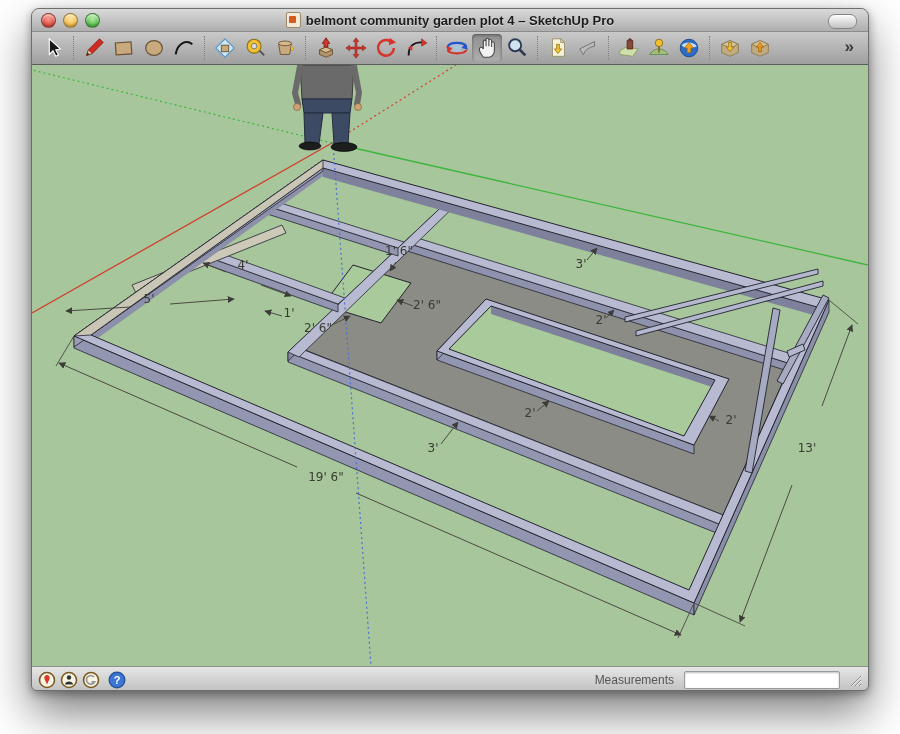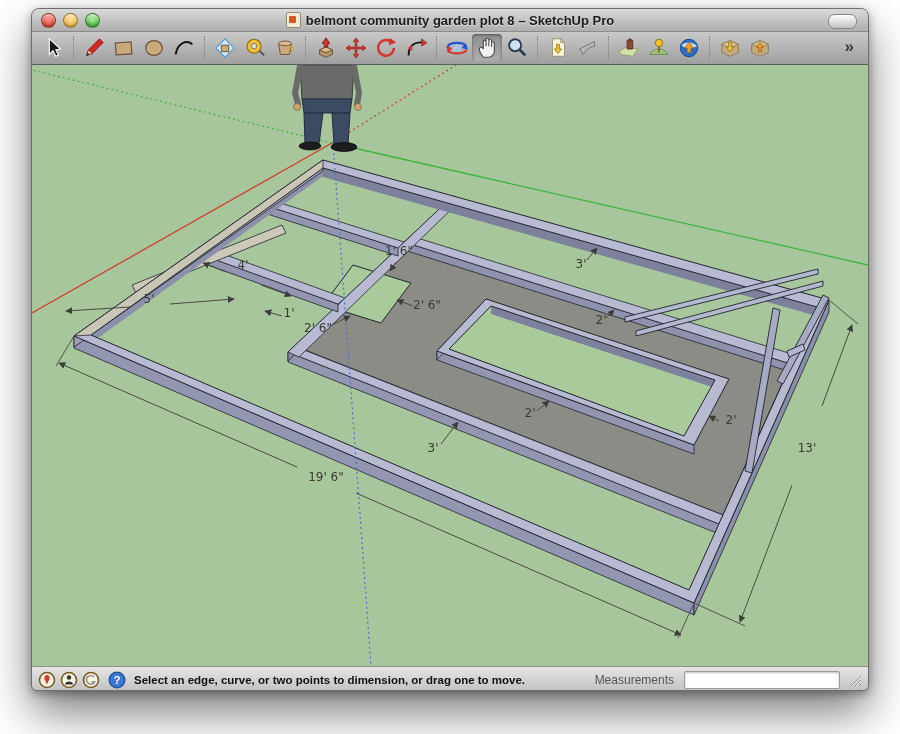--- a/index.html
+++ b/index.html
@@ -45,21 +45,21 @@
 <div class="window">
 
   <div class="titlebar">
     <div class="lights">
       <div class="light red"></div>
       <div class="light yellow"></div>
       <div class="light green"></div>
     </div>
     <div class="title">
       <span class="doc-icon"></span>
-      <span>belmont community garden plot 8 – SketchUp Pro</span>
+      <span>belmont community garden plot 4 – SketchUp Pro</span>
     </div>
     <div class="capsule"></div>
   </div>
 
   <div class="toolbar">
     <div class="tool">
       <svg width="24" height="24" viewBox="0 0 26 26">
           <path d="M9,3 L9,20 L13,16 L16,22 L19,20.5 L16,15 L21,14 Z" fill="#161616" stroke="#fff" stroke-width="1.2"></path>
         </svg>
     </div>
@@ -350,21 +350,20 @@
         <path d="M5,13.5 C5,9.5 13,9.5 13,13.5 Z" fill="#333"></path>
       </svg>
     <svg width="18" height="18" viewBox="0 0 18 18">
         <circle cx="9" cy="9" r="7.5" fill="#f8f4e4" stroke="#7a5a20" stroke-width="1.6"></circle>
         <path d="M12,6 A4.3,4.3 0 1 0 12.5,11 L9.5,11" stroke="#9a9a9a" stroke-width="1.8" fill="none"></path>
       </svg>
     <svg width="18" height="18" viewBox="0 0 18 18" style="margin-left:4px">
         <circle cx="9" cy="9" r="7.8" fill="#3a77d6" stroke="#26549a" stroke-width="1.4"></circle>
         <text x="9" y="13" text-anchor="middle" font-size="11" font-weight="bold" fill="#fff" font-family="Liberation Sans, sans-serif">?</text>
       </svg>
-    <span class="status-hint">Select an edge, curve, or two points to dimension, or drag one to move.</span>
     <div class="spacer"></div>
     <span class="meas-label">Measurements</span>
     <input class="meas-input" type="text" value="" style="">
     <svg class="grip" viewBox="0 0 14 14">
         <path d="M13,3 L3,13 M13,7 L7,13 M13,11 L11,13" stroke="#8a8a8a" stroke-width="1"></path>
         <path d="M13,4 L4,13 M13,8 L8,13 M13,12 L12,13" stroke="#efefef" stroke-width="1"></path>
       </svg>
   </div>
 </div>
 

